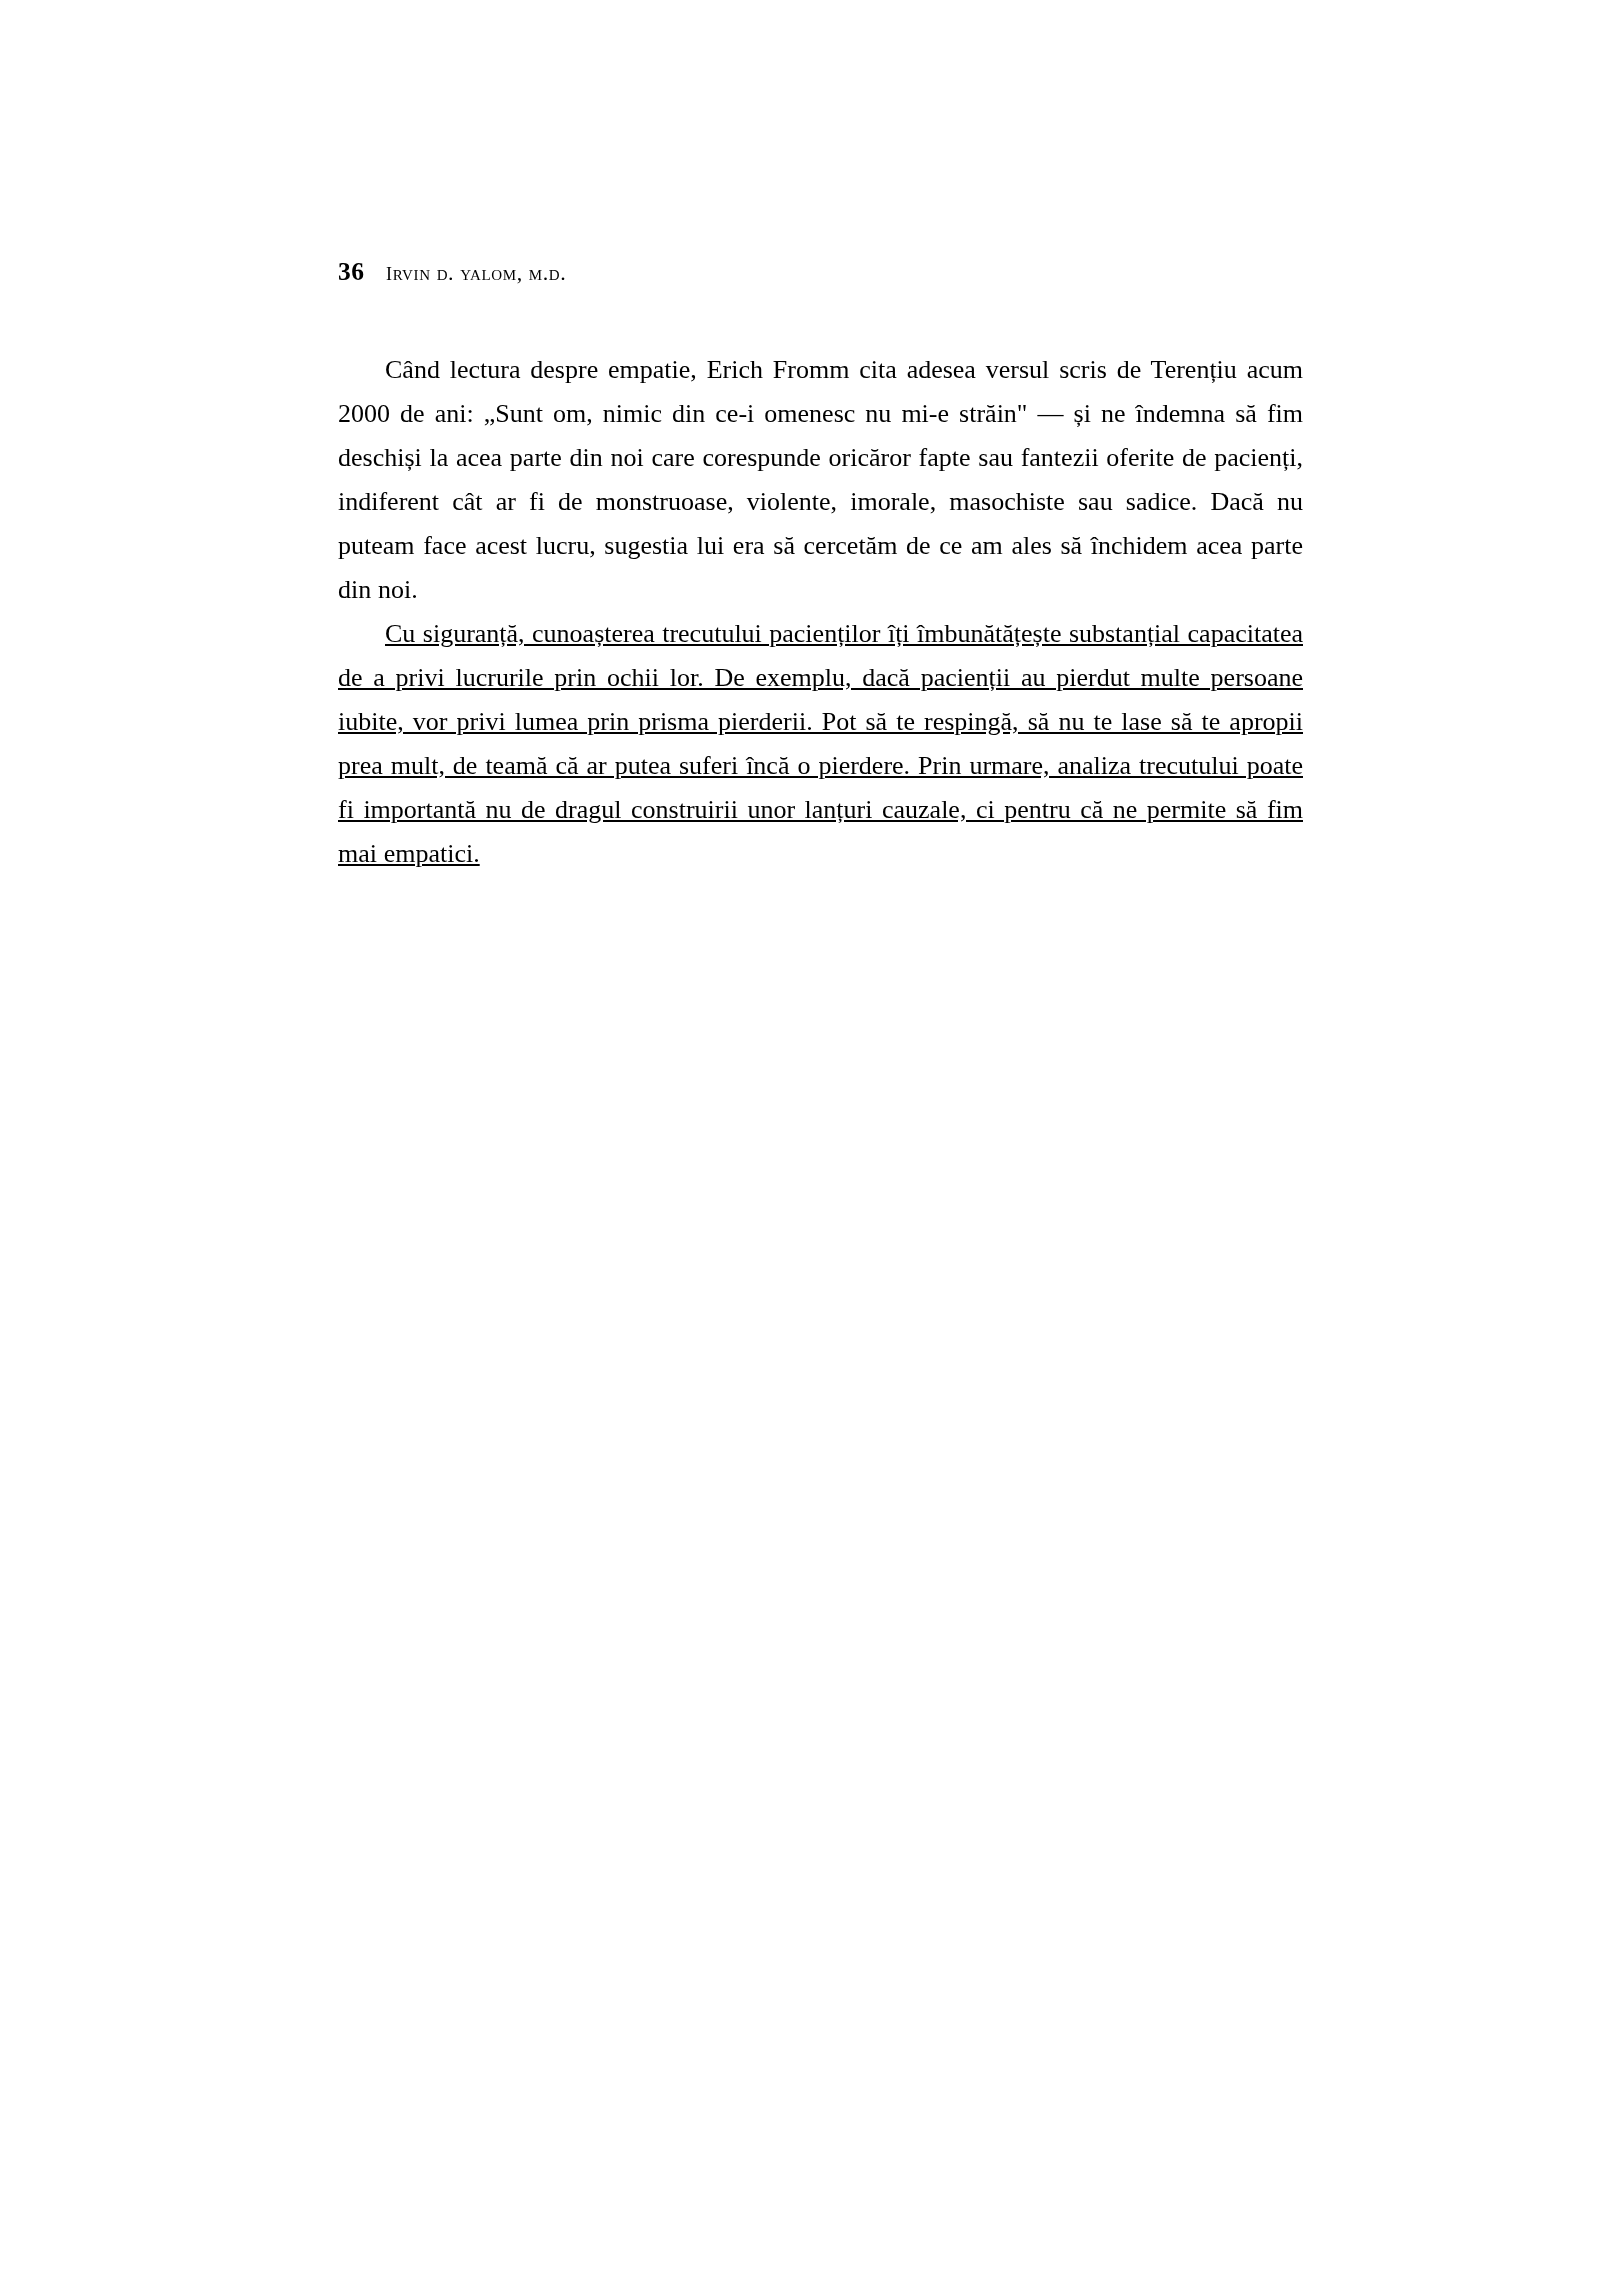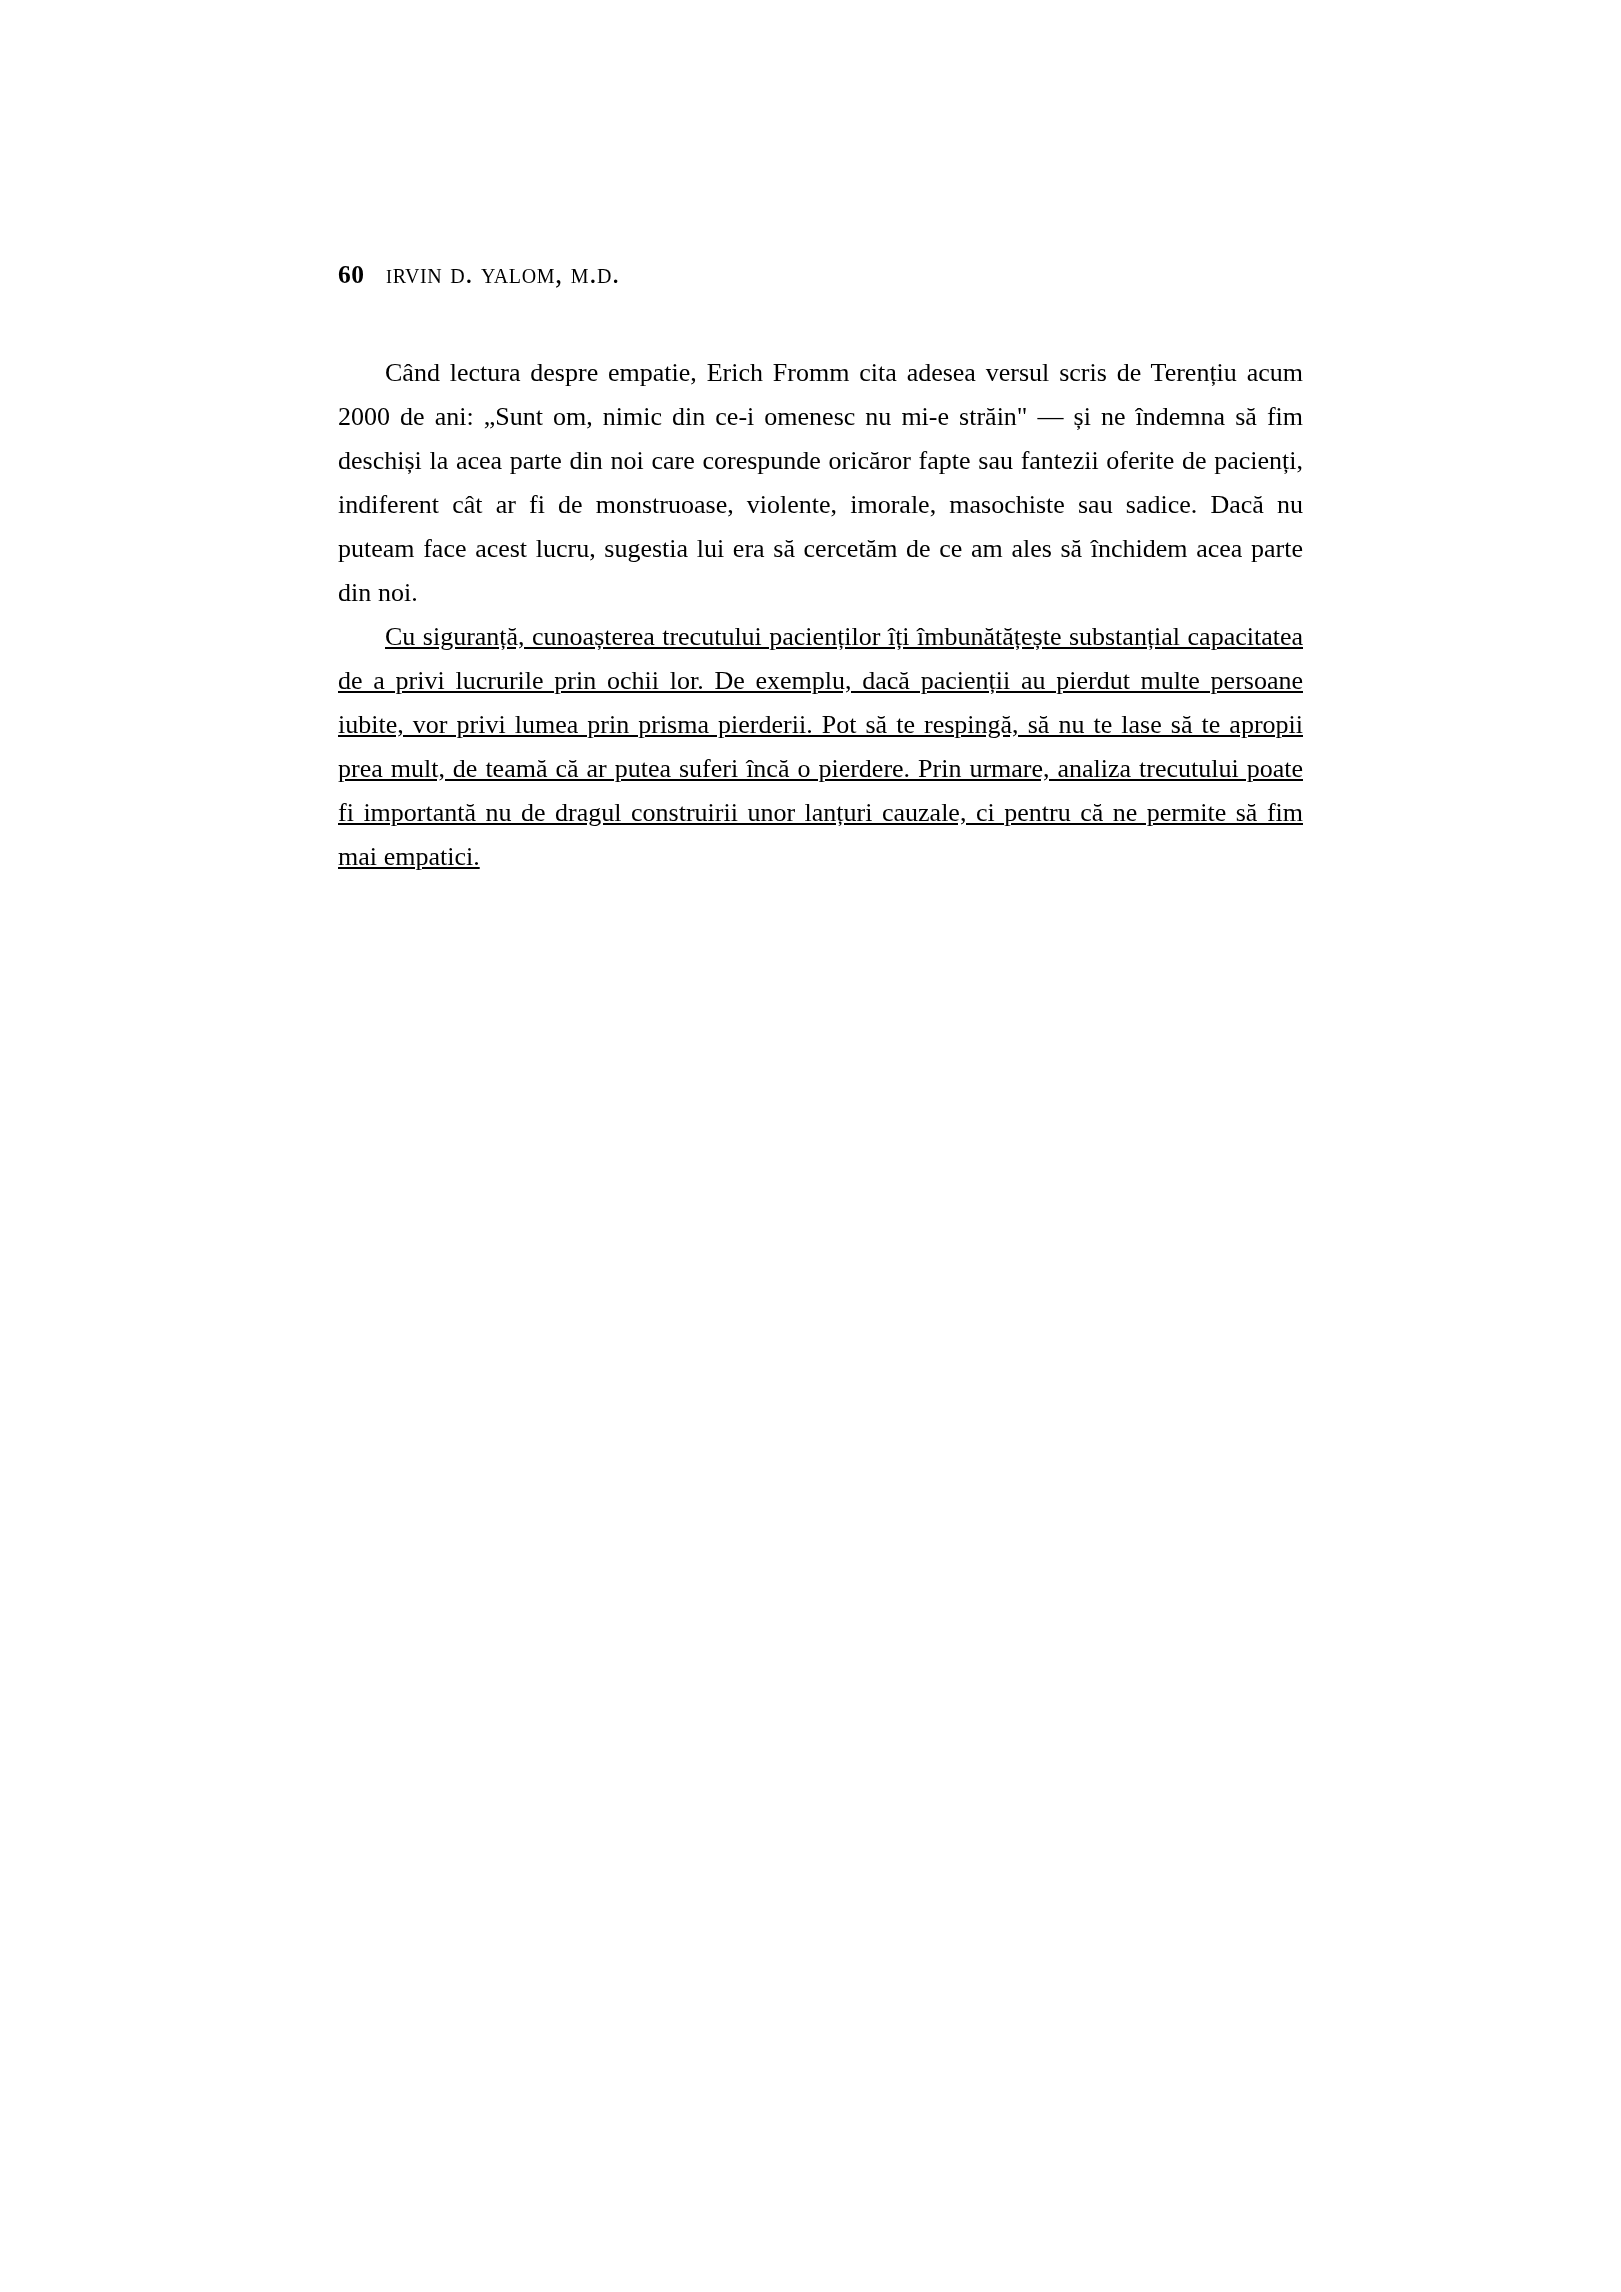--- a/index.html
+++ b/index.html
@@ -37,21 +37,21 @@
   }
   .folio {
     font-family: "Liberation Serif", serif;
     font-weight: bold;
     font-size: 25.5px;
     letter-spacing: 0.5px;
     margin-right: 21.6px;
   }
   .running-head {
     font-family: "Liberation Serif", serif;
-    font-size: 29px;
+    font-size: 22px;
     letter-spacing: 0.6px;
     font-variant: small-caps;
     text-transform: lowercase;
   }
   .running-head::first-letter {
     font-size: 25.5px;
   }
   p.body-par {
     margin: 0;
     font-size: 26px;
@@ -66,21 +66,21 @@
     text-decoration: underline;
   }
 </style>
 </head>
 <body>
 
 <div class="page">
   <div class="content">
 
     <div class="header-line">
-      <span class="folio">60</span>
+      <span class="folio">36</span>
       <span class="running-head">Irvin D. Yalom, M.D.</span>
     </div>
 
     <p class="body-par">Când lectura despre empatie, Erich Fromm cita adesea versul scris de Terențiu acum 2000 de ani: „Sunt om, nimic din ce-i omenesc nu mi-e străin" — și ne îndemna să fim deschiși la acea parte din noi care corespunde oricăror fapte sau fantezii oferite de pacienți, indiferent cât ar fi de monstruoase, violente, imorale, masochiste sau sadice. Dacă nu puteam face acest lucru, sugestia lui era să cercetăm de ce am ales să închidem acea parte din noi.</p>
 
     <p class="body-par">Cu siguranță, cunoașterea trecutului pacienților îți îmbunătățește substanțial capacitatea de a privi lucrurile prin ochii lor. De exemplu, dacă pacienții au pierdut multe persoane iubite, vor privi lumea prin prisma pierderii. Pot să te respingă, să nu te lase să te apropii prea mult, de teamă că ar putea suferi încă o pierdere. Prin urmare, analiza trecutului poate fi importantă nu de dragul construirii unor lanțuri cauzale, ci pentru că ne permite să fim mai empatici.</p>
 
   </div>
 </div>
 

